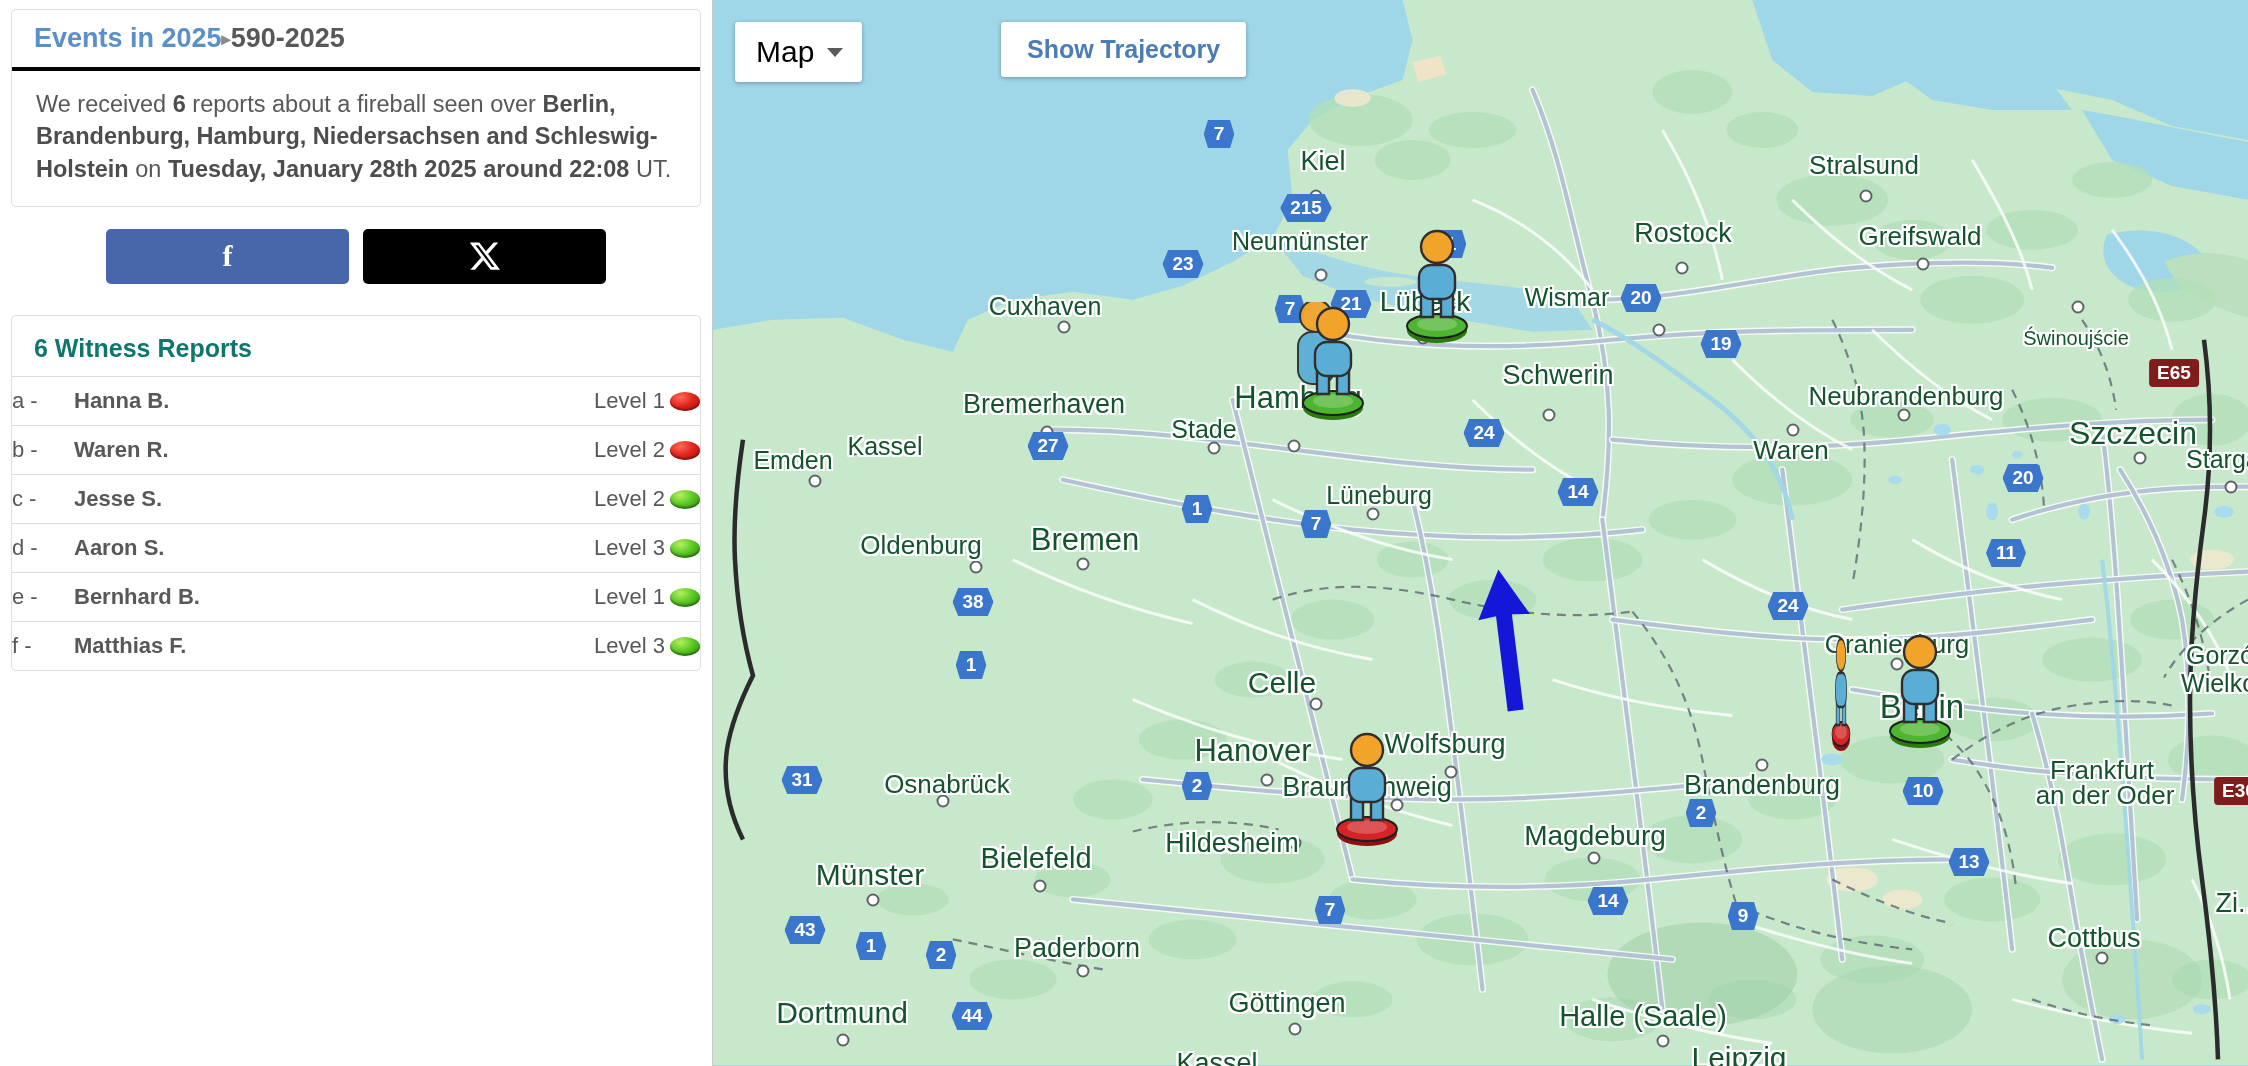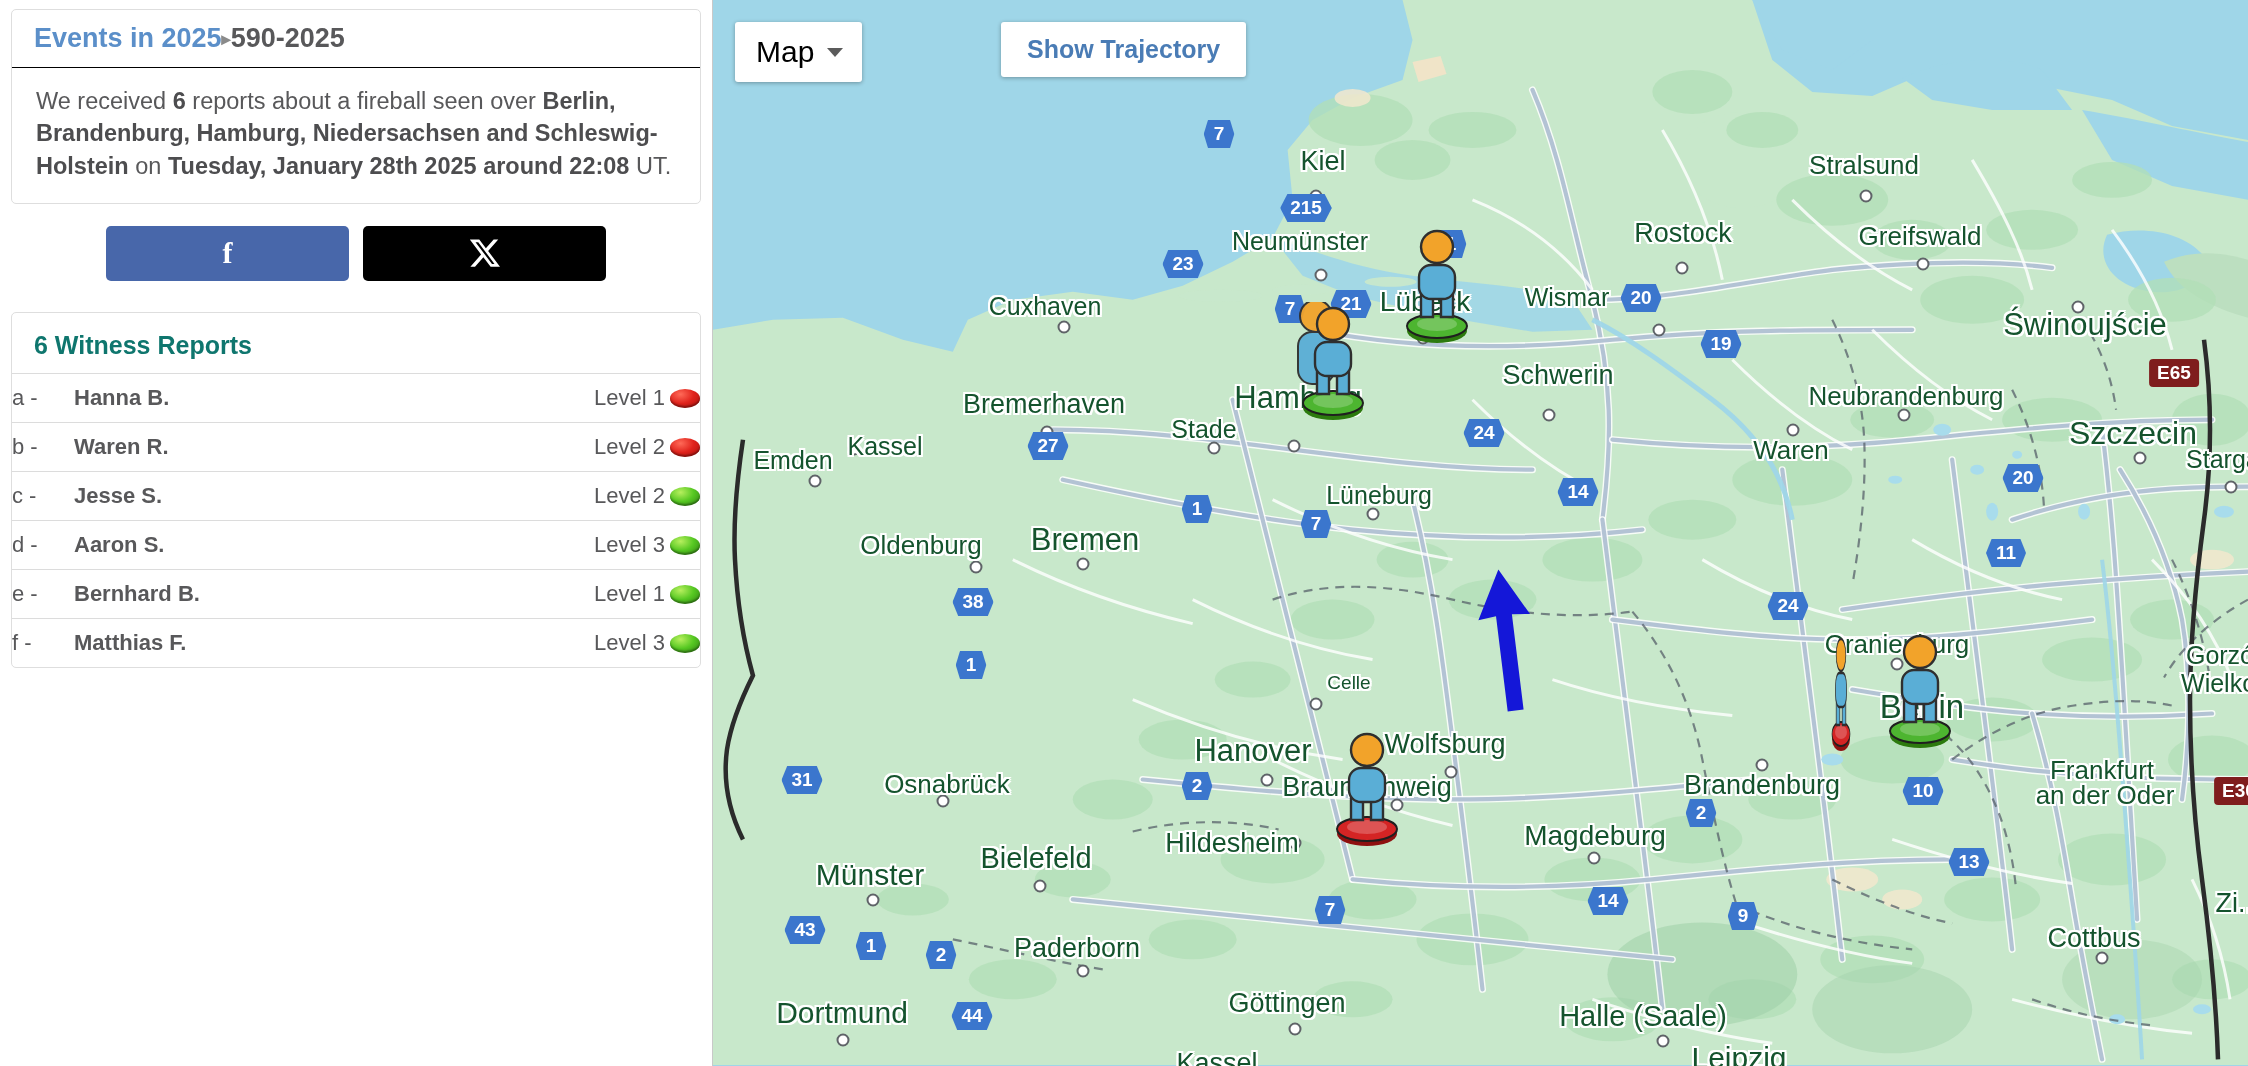--- a/index.html
+++ b/index.html
@@ -35,21 +35,21 @@
     border-radius: 5px;
     margin: 9px 11px 0 11px;
   }
 
   
   .evt-title {
     font-size: 27px;
     font-weight: bold;
     line-height: 1.1;
     padding: 14px 22px 13px 22px;
-    border-bottom: 1px solid #000000;
+    border-bottom: 4px solid #000000;
     white-space: nowrap;
     overflow: hidden;
   }
   .evt-title .lnk { color: #5b8fc9; }
   .evt-title .sep {
     display: inline-block;
     color: #8a8a8a;
     font-size: 18px;
     vertical-align: 2px;
     margin: 0 0px;
@@ -468,21 +468,21 @@
         <div class="maplabel" style="left: 712px; top: 302px; font-size: 28px;">Lübeck</div>
         <div class="mapdot" style="left: 946px; top: 330px;"></div>
         <div class="maplabel" style="left: 854px; top: 297px; font-size: 25px;">Wismar</div>
         <div class="mapdot" style="left: 969px; top: 268px;"></div>
         <div class="maplabel" style="left: 970px; top: 233px; font-size: 27px;">Rostock</div>
         <div class="mapdot" style="left: 1153px; top: 196px;"></div>
         <div class="maplabel" style="left: 1151px; top: 165px; font-size: 26px;">Stralsund</div>
         <div class="mapdot" style="left: 1210px; top: 264px;"></div>
         <div class="maplabel" style="left: 1207px; top: 236px; font-size: 26px;">Greifswald</div>
         <div class="mapdot" style="left: 1365px; top: 307px;"></div>
-        <div class="maplabel" style="left: 1363px; top: 325px; font-size: 31px; margin-left: 9px;">Świnoujście</div>
+        <div class="maplabel" style="left: 1363px; top: 338px; font-size: 20px;">Świnoujście</div>
         <div class="mapdot" style="left: 1427px; top: 458px;"></div>
         <div class="maplabel" style="left: 1420px; top: 433px; font-size: 32px;">Szczecin</div>
         <div class="mapdot" style="left: 1518px; top: 487px;"></div>
         <div class="maplabel" style="left: 1521px; top: 459px; font-size: 25px;">Stargard</div>
         <div class="mapdot" style="left: 1191px; top: 415px;"></div>
         <div class="maplabel" style="left: 1193px; top: 396px; font-size: 26px;">Neubrandenburg</div>
         <div class="mapdot" style="left: 1080px; top: 430px;"></div>
         <div class="maplabel" style="left: 1078px; top: 450px; font-size: 26px;">Waren</div>
         <div class="mapdot" style="left: 836px; top: 415px;"></div>
         <div class="maplabel" style="left: 845px; top: 375px; font-size: 27px;">Schwerin</div>
@@ -498,21 +498,21 @@
         <div class="maplabel" style="left: 80px; top: 460px; font-size: 25px;">Emden</div>
         <div class="mapdot" style="left: 141px; top: 449px;"></div>
         <div class="maplabel" style="left: 172px; top: 446px; font-size: 25px;">Kassel</div>
         <div class="mapdot" style="left: 370px; top: 564px;"></div>
         <div class="maplabel" style="left: 372px; top: 540px; font-size: 31px;">Bremen</div>
         <div class="mapdot" style="left: 263px; top: 567px;"></div>
         <div class="maplabel" style="left: 208px; top: 545px; font-size: 26px;">Oldenburg</div>
         <div class="mapdot" style="left: 660px; top: 514px;"></div>
         <div class="maplabel" style="left: 666px; top: 495px; font-size: 25px;">Lüneburg</div>
         <div class="mapdot" style="left: 603px; top: 704px;"></div>
-        <div class="maplabel" style="left: 636px; top: 683px; font-size: 19px; text-align: right;">Celle</div>
+        <div class="maplabel" style="left: 569px; top: 683px; font-size: 30px; text-align: right;">Celle</div>
         <div class="mapdot" style="left: 554px; top: 780px;"></div>
         <div class="maplabel" style="left: 540px; top: 751px; font-size: 31px;">Hanover</div>
         <div class="mapdot" style="left: 738px; top: 772px;"></div>
         <div class="maplabel" style="left: 732px; top: 744px; font-size: 27px;">Wolfsburg</div>
         <div class="mapdot" style="left: 684px; top: 805px;"></div>
         <div class="maplabel" style="left: 654px; top: 787px; font-size: 27px;">Braunschweig</div>
         <div class="mapdot" style="left: 582px; top: 843px;"></div>
         <div class="maplabel" style="left: 519px; top: 843px; font-size: 27px;">Hildesheim</div>
         <div class="mapdot" style="left: 881px; top: 858px;"></div>
         <div class="maplabel" style="left: 882px; top: 836px; font-size: 28px;">Magdeburg</div>

